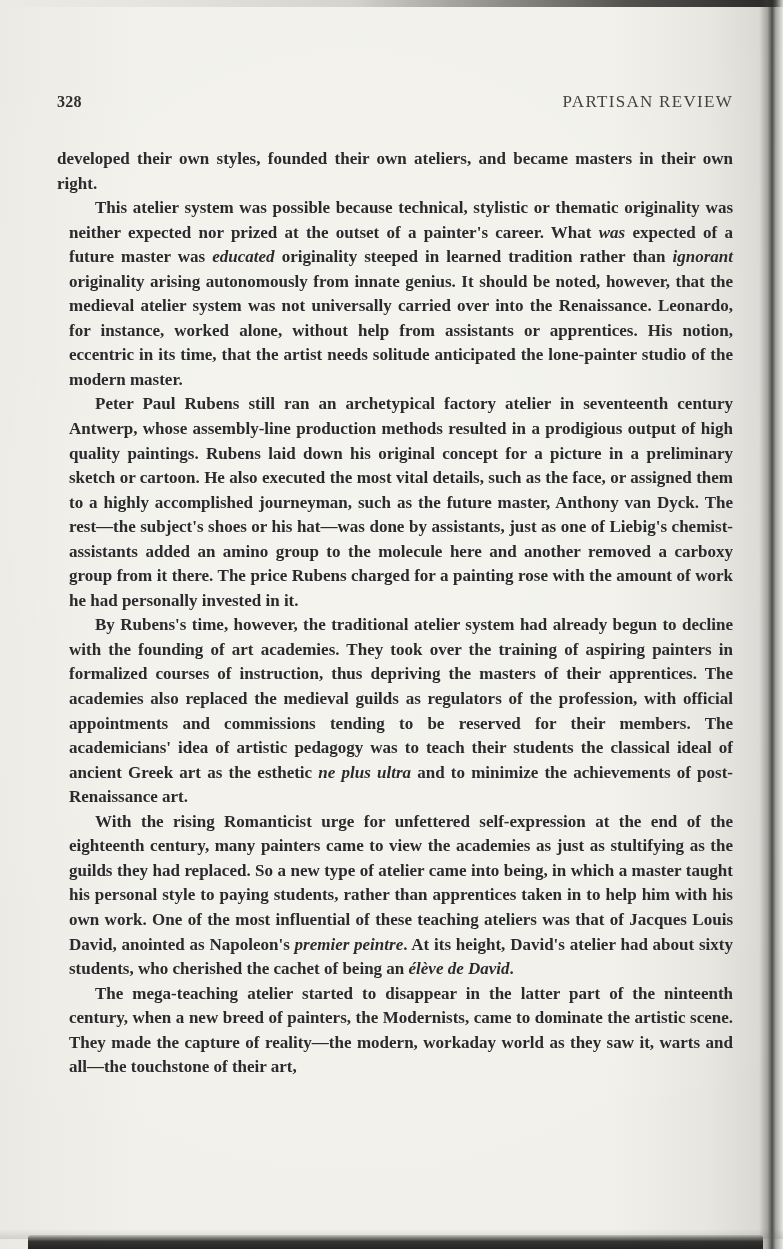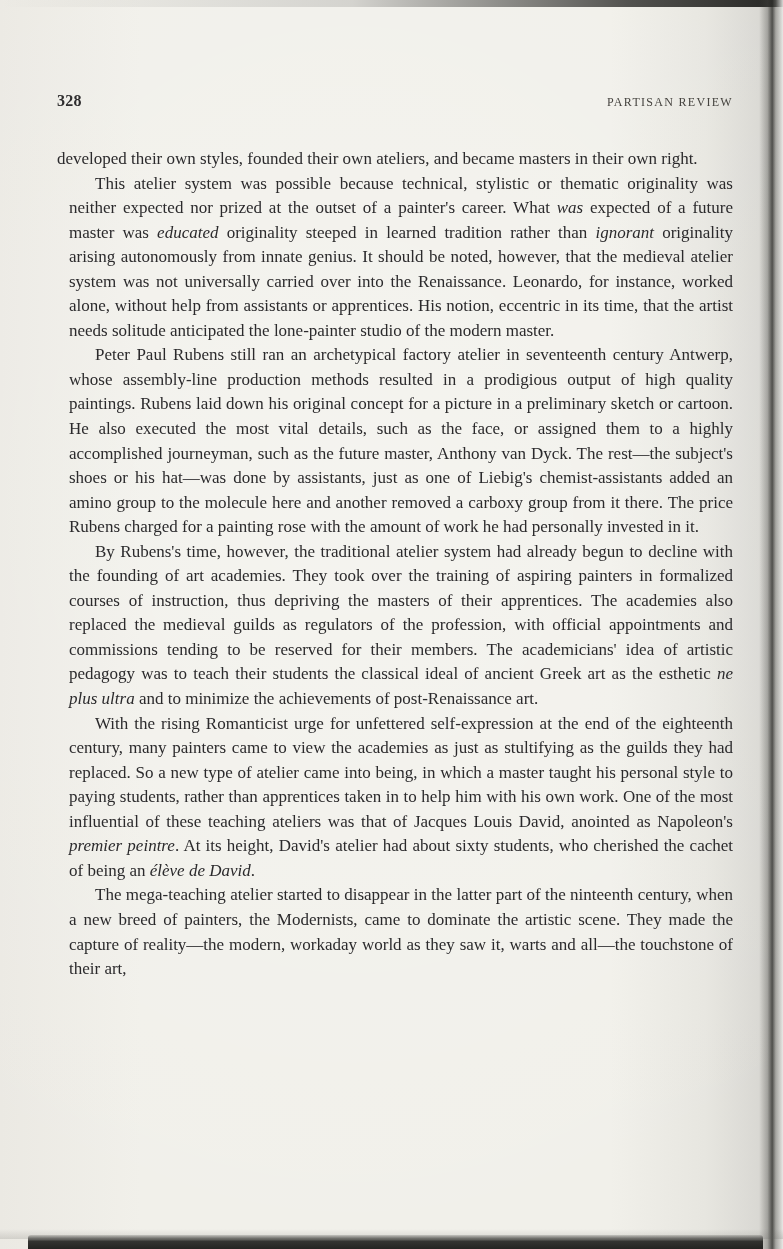--- a/index.html
+++ b/index.html
@@ -39,31 +39,32 @@
 
   .running-head {
     position: absolute;
     top: 92px; left: 57px; width: 676px;
     display: flex; justify-content: space-between; align-items: baseline;
   }
   .folio {
     font-size: 16px; font-weight: bold; color: #2e2d2e; letter-spacing: 0.3px;
   }
   .journal {
-    font-size: 12px; color: #45433f; letter-spacing: 1.3px;
+    font-size: 17px; color: #45433f; letter-spacing: 1.3px;
   }
 
   .page-body {
     position: absolute;
     top: 147px; left: 57px; width: 676px;
     color: #2b2a2c;
     font-size: 17px;
     line-height: 24.55px;
     text-align: justify;
     hyphens: auto;
+    font-weight: bold;
     -webkit-hyphens: auto;
   }
   .page-body p.para { text-align: justify; }
   .page-body p.para.indent { text-indent: 26px; margin-left: 12px; }
   .page-body i { font-style: italic; }
 </style>
 </head>
 <body>
 
 <div class="scan-page">

